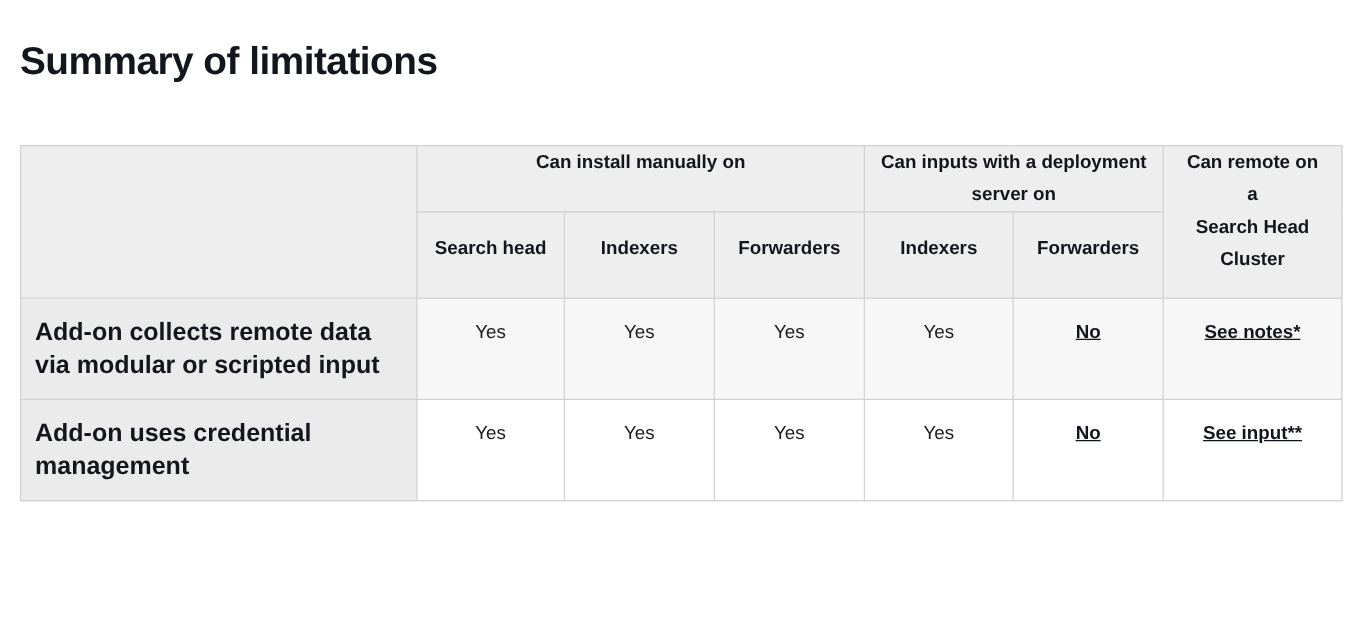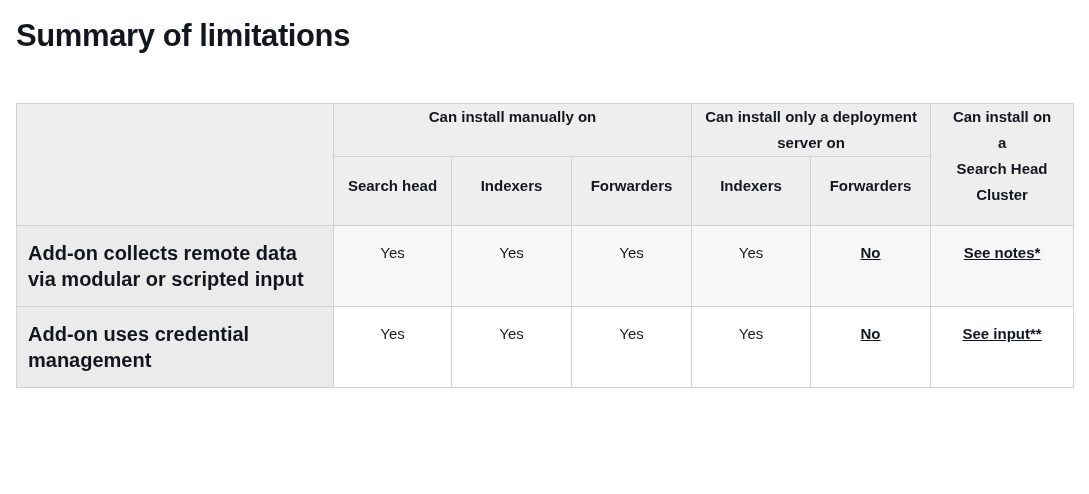--- a/index.html
+++ b/index.html
@@ -12,21 +12,21 @@
     height: 494px;
     font-family: "Liberation Sans", sans-serif;
     color: #1a1a1a;
     overflow: hidden;
   }
   .page {
     position: relative;
     width: 1087px;
     height: 494px;
     box-sizing: border-box;
-    padding: 3px 16px;
+    padding: 16px 16px;
   }
 
   .page-title {
     font-size: 31px;
     line-height: 38px;
     font-weight: bold;
     color: #13161c;
     letter-spacing: -0.4px;
     margin: 0;
     padding-top: 14px;
@@ -145,23 +145,23 @@
           <col class="c3">
         <col class="c4">
           <col class="c5">
           <col class="c6">
       </colgroup>
 
       <thead>
         <tr>
           <th class="corner" rowspan="2"></th>
           <th class="span-group" colspan="3">Can install manually on</th>
-          <th class="span-group" colspan="2">Can install only a deployment server on</th>
+          <th class="span-group" colspan="2">Can inputs with a deployment server on</th>
           <th class="tall" rowspan="2">
-            <span>Can install on</span><br>
+            <span>Can remote on</span><br>
             <span>a</span><br>
             <span>Search Head</span><br>
             <span>Cluster</span>
           </th>
         </tr>
         <tr>
           <th class="sub">Search head</th>
           <th class="sub">Indexers</th>
           <th class="sub">Forwarders</th>
           <th class="sub">Indexers</th>

